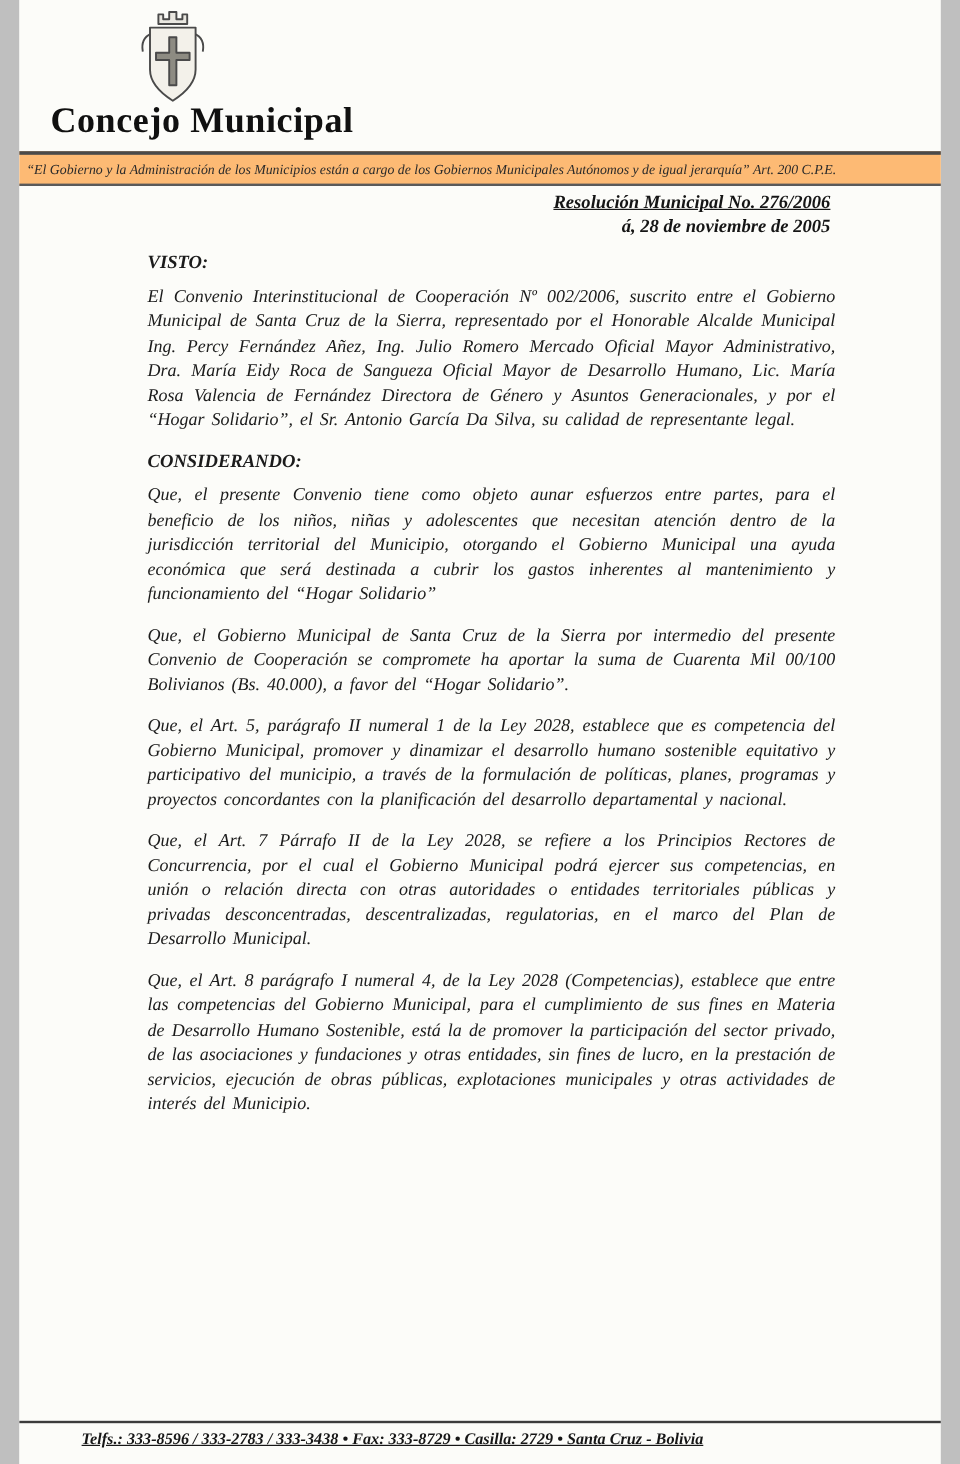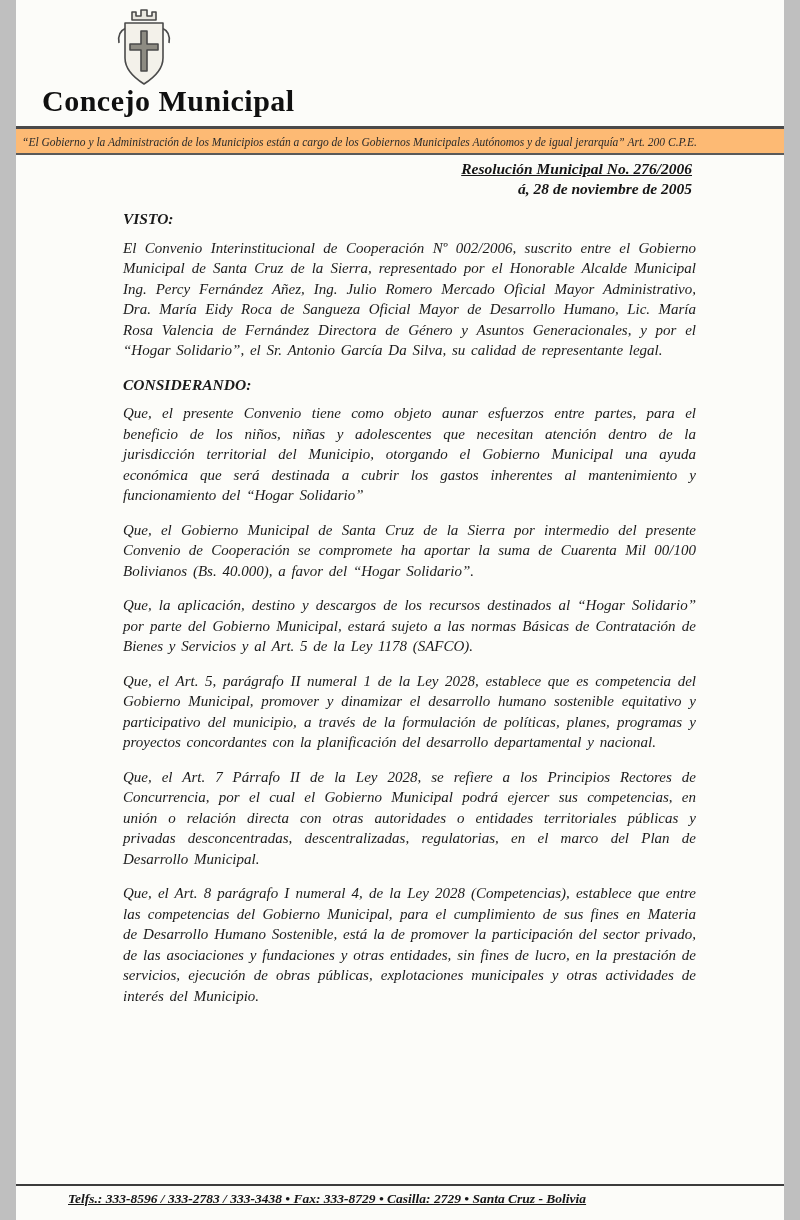--- a/index.html
+++ b/index.html
@@ -89,21 +89,20 @@
     <div class="res-date">á, 28 de noviembre de 2005</div>
   </div>
 
   <div class="doc-body">
     <div class="doc-heading">VISTO:</div>
     <p class="para">El Convenio Interinstitucional de Cooperación Nº 002/2006, suscrito entre el Gobierno Municipal de Santa Cruz de la Sierra, representado por el Honorable Alcalde Municipal Ing. Percy Fernández Añez, Ing. Julio Romero Mercado Oficial Mayor Administrativo, Dra. María Eidy Roca de Sangueza Oficial Mayor de Desarrollo Humano, Lic. María Rosa Valencia de Fernández Directora de Género y Asuntos Generacionales, y por el “Hogar Solidario”, el Sr. Antonio García Da Silva, su calidad de representante legal.</p>
 
     <div class="doc-heading considerando">CONSIDERANDO:</div>
     <p class="para">Que, el presente Convenio tiene como objeto aunar esfuerzos entre partes, para el beneficio de los niños, niñas y adolescentes que necesitan atención dentro de la jurisdicción territorial del Municipio, otorgando el Gobierno Municipal una ayuda económica que será destinada a cubrir los gastos inherentes al mantenimiento y funcionamiento del “Hogar Solidario”</p>
     <p class="para">Que, el Gobierno Municipal de Santa Cruz de la Sierra por intermedio del presente Convenio de Cooperación se compromete ha aportar la suma de Cuarenta Mil 00/100 Bolivianos (Bs. 40.000), a favor del “Hogar Solidario”.</p>
-    <p class="para">Que, la aplicación, destino y descargos de los recursos destinados al “Hogar Solidario” por parte del Gobierno Municipal, estará sujeto a las normas Básicas de Contratación de Bienes y Servicios  y al Art. 5 de la Ley 1178 (SAFCO).</p>
     <p class="para">Que, el Art. 5, parágrafo II numeral 1 de la Ley 2028, establece que es competencia del Gobierno Municipal, promover y dinamizar el desarrollo humano sostenible equitativo y participativo del municipio, a través de la formulación de políticas, planes, programas y proyectos concordantes con la planificación del desarrollo departamental y nacional.</p>
     <p class="para">Que, el Art. 7 Párrafo II de la Ley 2028, se refiere a los Principios Rectores de Concurrencia, por el cual el Gobierno Municipal podrá ejercer sus competencias, en unión o relación directa con otras autoridades o entidades territoriales públicas y privadas desconcentradas, descentralizadas, regulatorias, en el marco del Plan de Desarrollo Municipal.</p>
     <p class="para">Que, el Art. 8 parágrafo I numeral 4, de la Ley 2028 (Competencias), establece que entre las competencias del Gobierno Municipal, para el cumplimiento de sus fines en Materia de Desarrollo Humano Sostenible,  está la de promover la participación del sector privado, de las asociaciones y fundaciones y otras entidades, sin fines de lucro, en la prestación de servicios, ejecución de obras públicas, explotaciones municipales y otras actividades de interés del Municipio.</p>
   </div>
 
   <div class="footer">
     <span>Telfs.: 333-8596 / 333-2783 / 333-3438 • Fax: 333-8729 • Casilla: 2729 • Santa Cruz - Bolivia</span>
   </div>
 
 </div>

